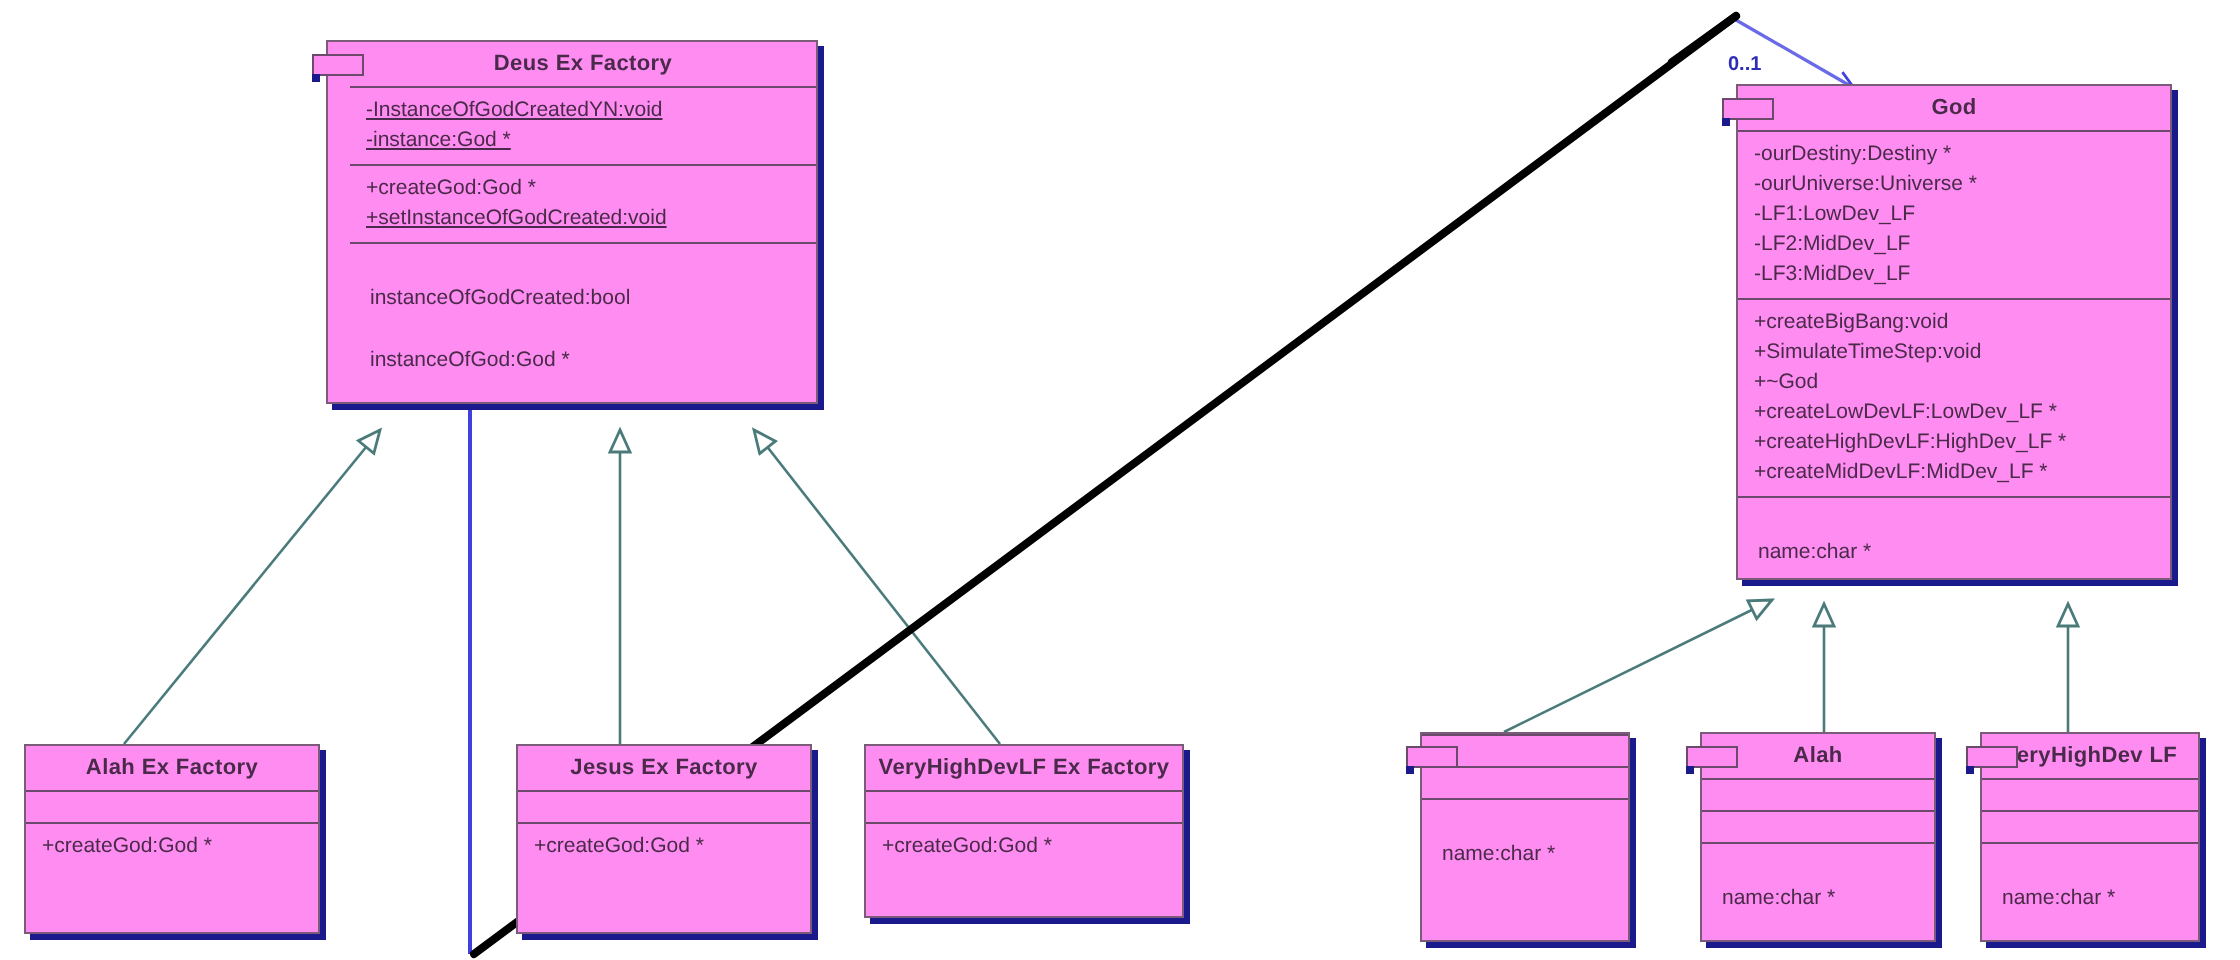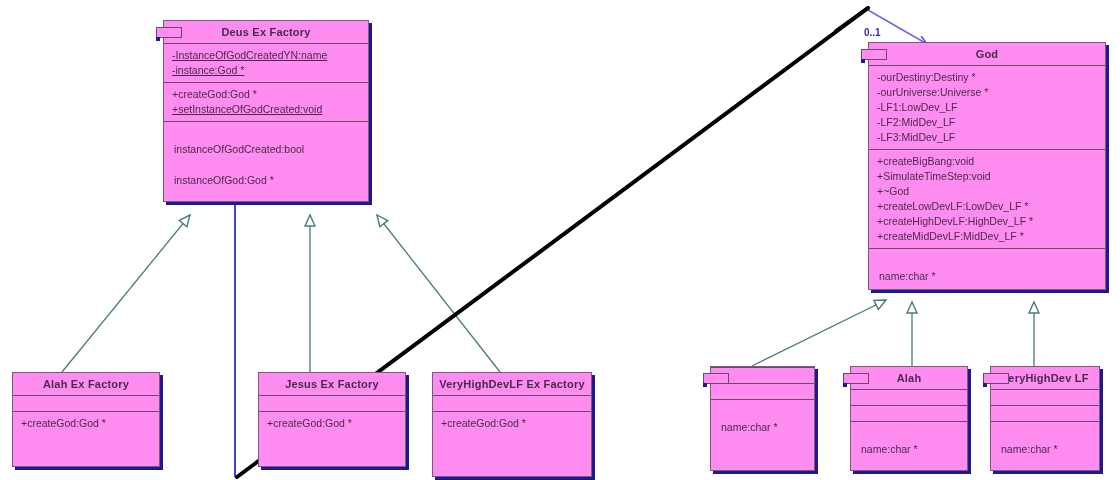--- a/index.html
+++ b/index.html
@@ -48,38 +48,38 @@
     <path d="M 912 366 L 912 302" fill="none" stroke="#4a7a7a" stroke-width="1.3" marker-end="url(#hollow-tri)"></path>
     <path d="M 1034 366 L 1034 302" fill="none" stroke="#4a7a7a" stroke-width="1.3" marker-end="url(#hollow-tri)"></path>
 
     <path d="M 235 477 L 235 202" fill="none" stroke="#4040e0" stroke-width="2"></path>
     <path d="M 868 10 L 927 44" fill="none" stroke="#6a6ae8" stroke-width="1.6" marker-end="url(#open-arrow)"></path>
 
     <path d="M 237 477 L 868 8" fill="none" stroke="#000000" stroke-width="4" stroke-linecap="round"></path>
     <path d="M 868 8 L 836 31" fill="none" stroke="#000000" stroke-width="4" stroke-linecap="round"></path>
   </svg>
 
-  <div class="uml-class" style="left:163px;top:20px;width:206px;height:182px;">
+  <div class="uml-class" style="left:163px;top:20px;width:246px;height:182px;padding-left:11px;">
     <div class="uml-tab"></div>
     <div class="cls-name">Deus Ex Factory</div>
     <div class="compartment">
-      <div class="member u">-InstanceOfGodCreatedYN:name</div>
+      <div class="member u">-InstanceOfGodCreatedYN:void</div>
       <div class="member u">-instance:God *</div>
     </div>
     <div class="compartment">
       <div class="member">+createGod:God *</div>
       <div class="member u">+setInstanceOfGodCreated:void</div>
     </div>
     <div class="compartment">
       <div class="member indent">instanceOfGodCreated:bool</div>
       <div class="member indent">instanceOfGod:God *</div>
     </div>
   </div>
 
-  <div class="uml-class" style="left:868px;top:42px;width:238px;height:248px;">
+  <div class="uml-class" style="left:868px;top:42px;width:218px;height:248px;">
     <div class="uml-tab"></div>
     <div class="cls-name">God</div>
     <div class="compartment">
       <div class="member">-ourDestiny:Destiny *</div>
       <div class="member">-ourUniverse:Universe *</div>
       <div class="member">-LF1:LowDev_LF</div>
       <div class="member">-LF2:MidDev_LF</div>
       <div class="member">-LF3:MidDev_LF</div>
     </div>
     <div class="compartment">
@@ -104,21 +104,21 @@
   </div>
 
   <div class="uml-class" style="left:258px;top:372px;width:148px;height:95px;">
     <div class="cls-name">Jesus Ex Factory</div>
     <div class="compartment empty"></div>
     <div class="compartment">
       <div class="member">+createGod:God *</div>
     </div>
   </div>
 
-  <div class="uml-class" style="left:432px;top:372px;width:160px;height:105px;">
+  <div class="uml-class" style="left:432px;top:372px;width:160px;height:87px;">
     <div class="cls-name">VeryHighDevLF Ex Factory</div>
     <div class="compartment empty"></div>
     <div class="compartment">
       <div class="member">+createGod:God *</div>
     </div>
   </div>
 
   <div class="uml-class" style="left:710px;top:366px;width:105px;height:105px;">
     <div class="uml-tab"></div>
     <div class="compartment empty"></div>

